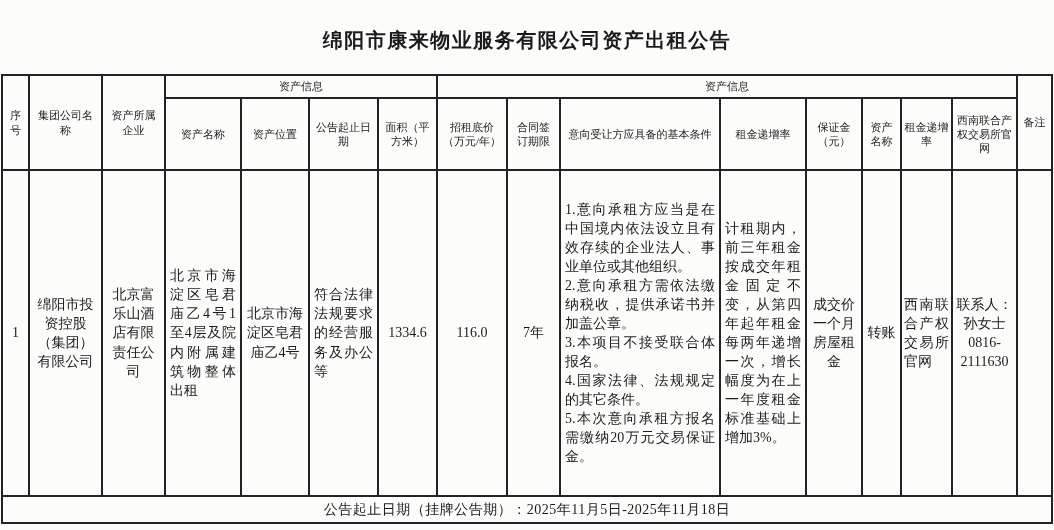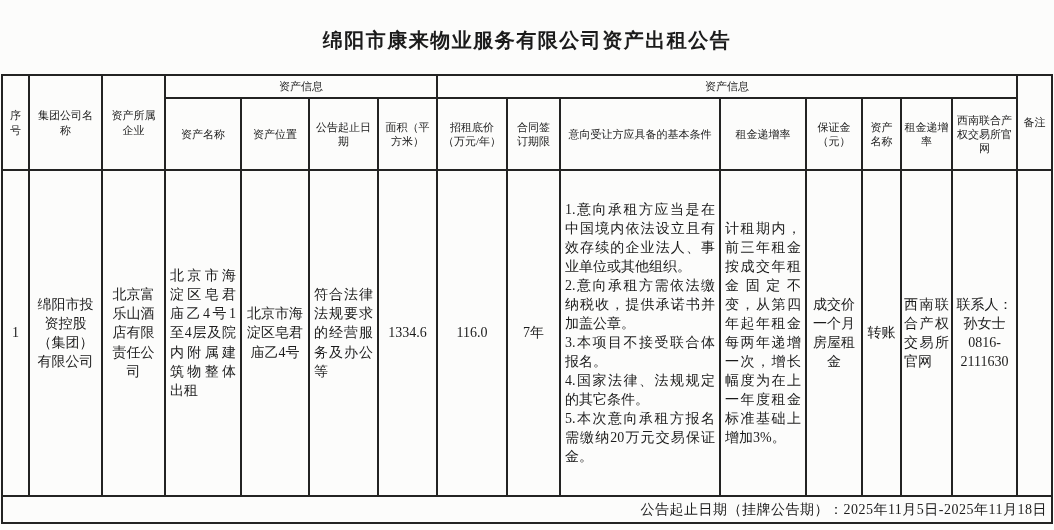--- a/index.html
+++ b/index.html
@@ -35,21 +35,21 @@
   }
   td{font-size:14px;line-height:1.36;}
   .px2{padding-left:2px;padding-right:2px;}
   .j{
     text-align:justify;
     text-justify:inter-character;
     margin-top:23px;
   }
   .pre{white-space:pre-line;}
   .footer-cell{
-    text-align:right;
+    text-align:center;
     font-size:14px;
     padding:3px 4px;
     letter-spacing:0.5px;
   }
   tr.r1{height:23px;}
   tr.r2{height:72px;}
   tr.r3{height:326px;}
   tr.r4{height:26px;}
 </style>
 </head>

